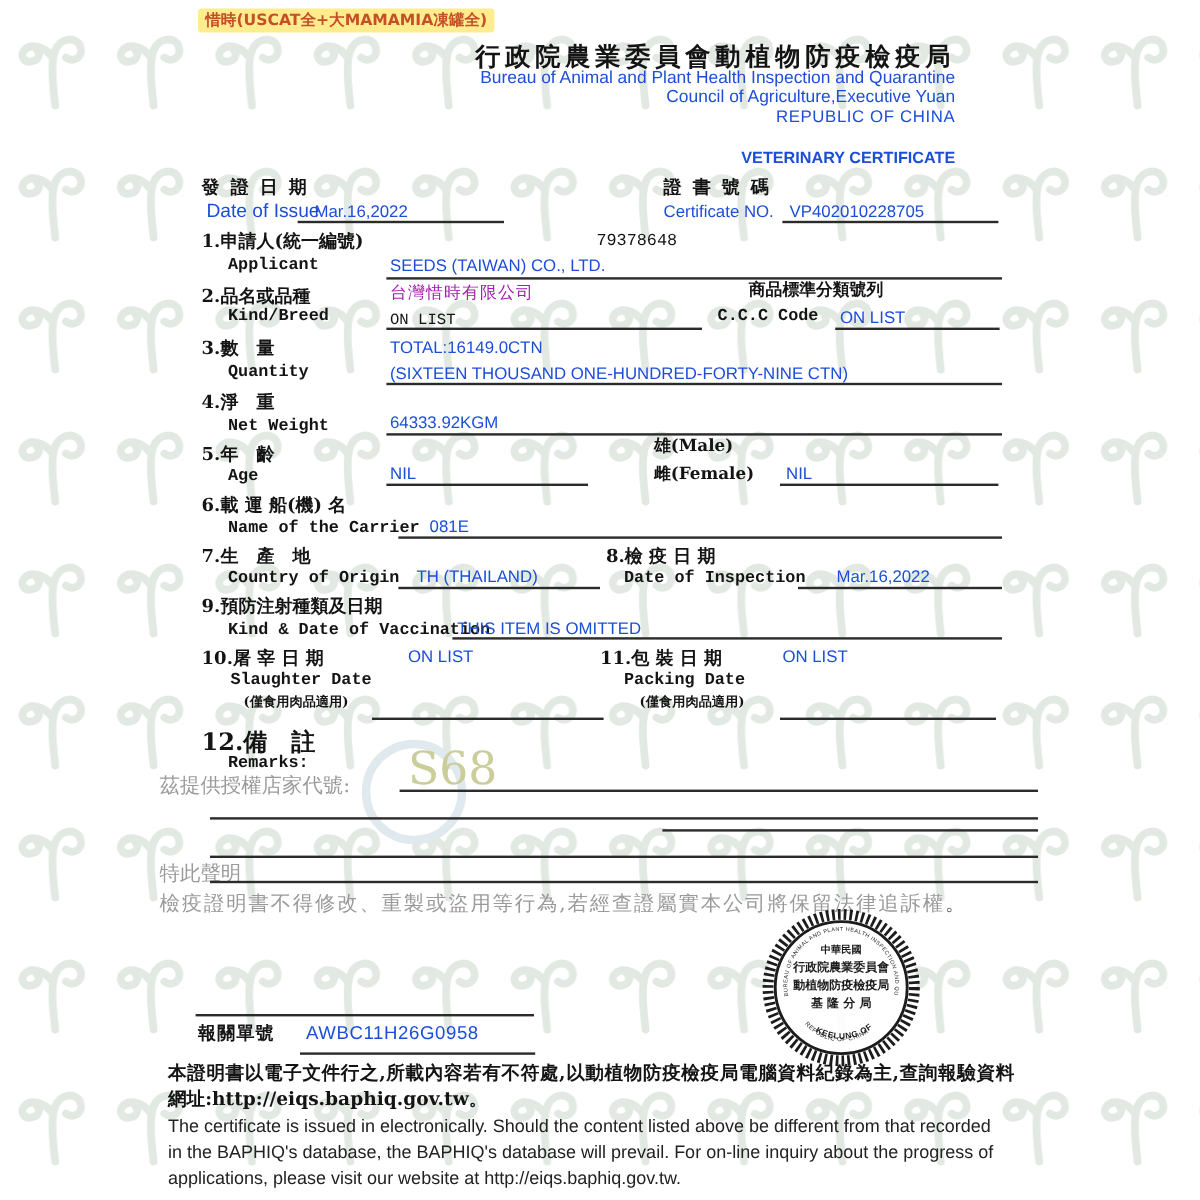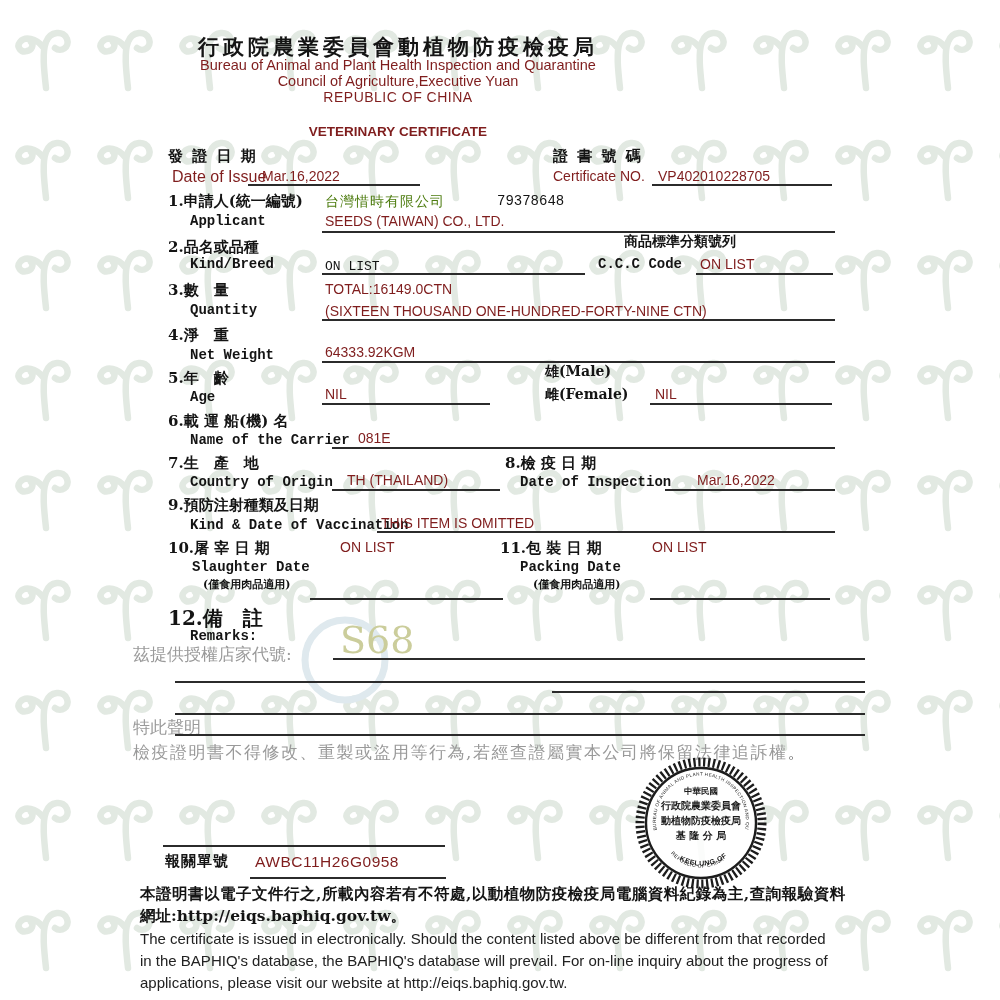--- a/index.html
+++ b/index.html
@@ -1,23 +1,23 @@
 <!DOCTYPE html>
 <html><head>
 <meta charset="utf-8">
 <style>
   html,body{margin:0;padding:0;background:#fff;}
   #doc{position:relative;width:1000px;height:1000px;background:#ffffff;overflow:hidden;
        font-family:"Liberation Sans",sans-serif;color:#1a1a1a;}
   .abs{position:absolute;white-space:nowrap;}
   .zh{font-family:"DejaVu Serif","Liberation Serif",serif;font-weight:bold;color:#141414;}
-  .zhr{font-family:Liberation Mono, monospace;color:#4d7c0f;}
+  .zhr{font-family:Liberation Mono, monospace;color:#a21caf;margin-top:42px;}
   .mono{font-family:"Liberation Mono",monospace;font-weight:bold;color:#141414;}
-  .sans{font-family:"Liberation Sans",sans-serif;color:#7f1d1d;}
-  .ctr{left:0;width:796px;text-align:center;}
+  .sans{font-family:"Liberation Sans",sans-serif;color:#1d4ed8;}
+  .ctr{left:0;width:796px;text-align:right;}
   .rule{position:absolute;height:2px;background:#2b2b2b;}
   .gray{font-family:"DejaVu Serif","Liberation Serif",serif;color:#9a9a9a;}
   .tag{position:absolute;left:165px;top:7px;background:#ffec8f;color:#c44f28;
        font-weight:bold;font-size:13px;padding:1px 6px;border-radius:3px;
        font-family:"DejaVu Sans",sans-serif;}
   .wm-layer{position:absolute;left:0;top:0;pointer-events:none;}
 </style>
 </head>
 <body>
 
@@ -29,20 +29,21 @@
         <g stroke="#e2e9e2" stroke-width="6.5" fill="none" stroke-linecap="round">
           <path d="M46 88 C44 70 42 52 46 42 C50 31 64 30 67 39 C70 47 61 53 55 48"></path>
           <path d="M43 47 C36 38 25 36 20 42 C16 47 21 53 27 51 C32 50 34 45 31 42"></path>
         </g>
       </pattern>
     </defs>
     <rect width="1000" height="1000" fill="url(#wmp)"></rect>
     <circle cx="345" cy="660" r="40" stroke="#dfe9ee" stroke-width="7" fill="none"></circle>
   </svg>
 
+  <div class="tag">惜時(USCAT全+大MAMAMIA凍罐全)</div>
 
   <div class="abs ctr zh" style="top:33px;font-size:21px;letter-spacing:4px;">行政院農業委員會動植物防疫檢疫局</div>
   <div class="abs ctr sans" style="top:57px;font-size:14.5px;">Bureau of Animal and Plant Health Inspection and Quarantine</div>
   <div class="abs ctr sans" style="top:73px;font-size:14.5px;">Council of Agriculture,Executive Yuan</div>
   <div class="abs ctr sans" style="top:89px;font-size:14px;letter-spacing:.5px;">REPUBLIC OF CHINA</div>
   <div class="abs ctr sans" style="top:124px;font-size:13.5px;font-weight:bold;">VETERINARY CERTIFICATE</div>
 
   <div class="abs zh" style="left:168px;top:147px;font-size:15px;letter-spacing:2px;">發 證 日 期</div>
   <div class="abs sans" style="left:172px;top:168px;font-size:16px;">Date of Issue</div>
   <div class="abs sans" style="left:262px;top:168px;font-size:14px;">Mar.16,2022</div>

